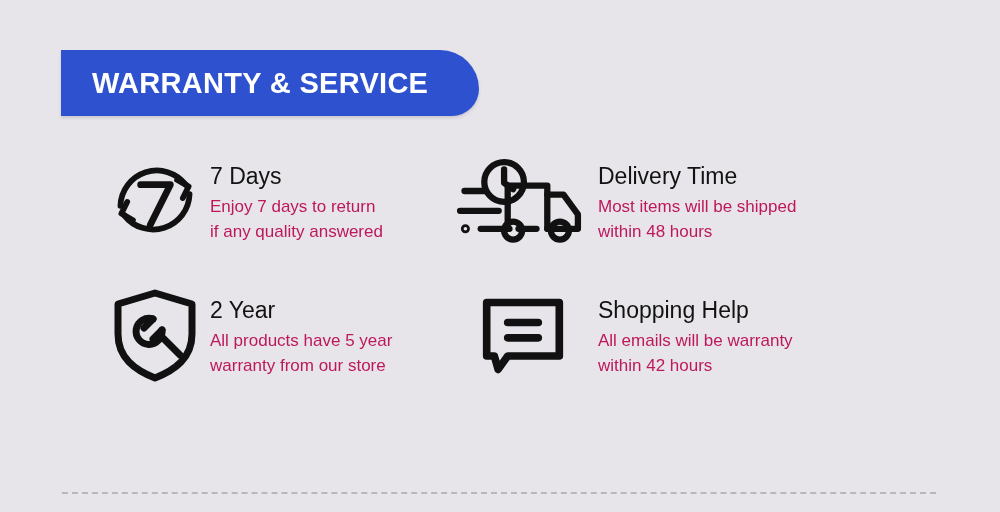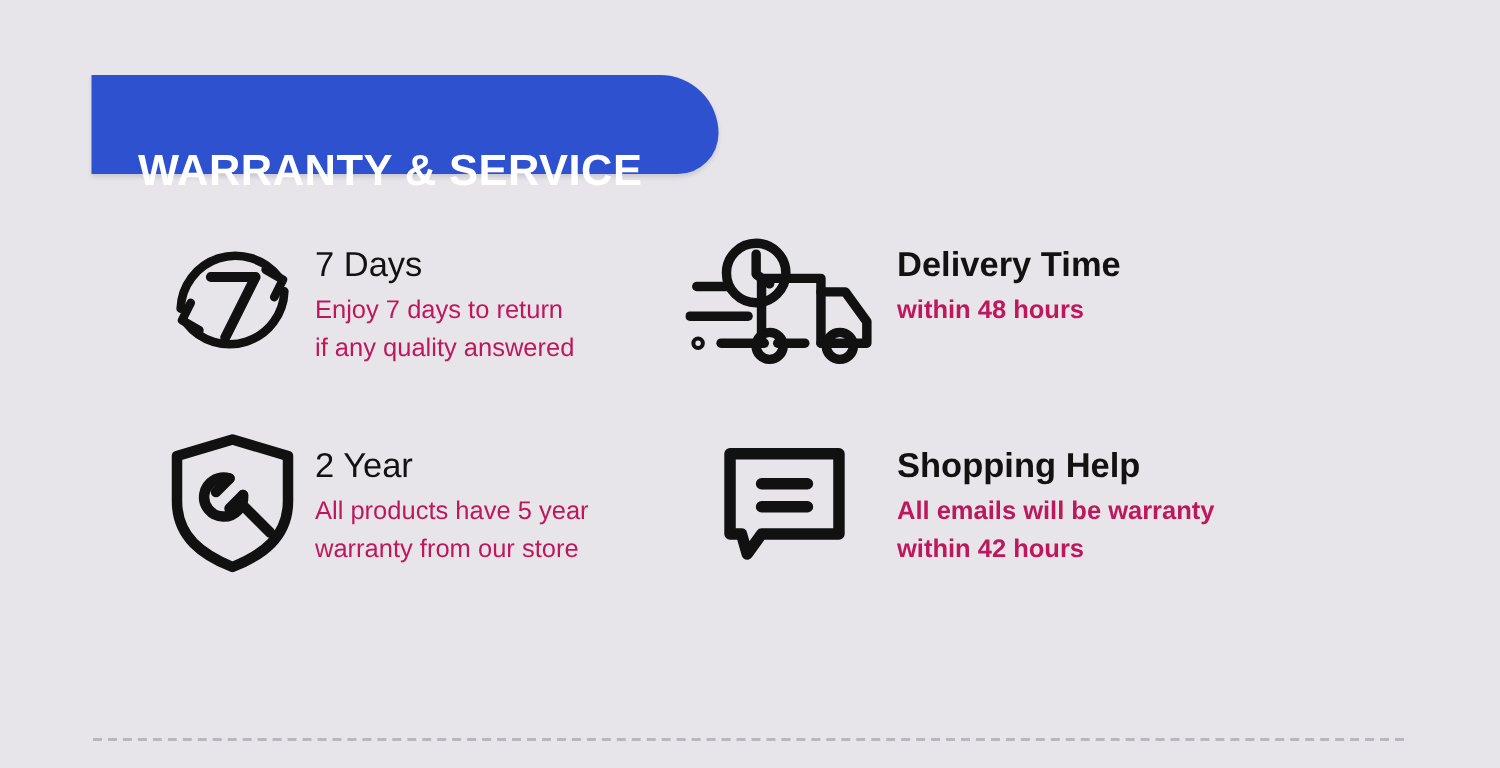--- a/index.html
+++ b/index.html
@@ -35,41 +35,40 @@
     left: 31px;
     top: 0;
     height: 66px;
     display: flex;
     align-items: center;
     color: #ffffff;
     font-size: 29px;
     font-weight: bold;
     letter-spacing: 0.3px;
     white-space: nowrap;
-    margin-top: 31px;
   }
 
   
   #features {
     position: absolute;
     left: 0;
     top: 150px;
     width: 1000px;
   }
   .feature-row {
     display: flex;
     width: 1000px;
   }
   .feature {
     display: flex;
     align-items: flex-start;
     box-sizing: border-box;
   }
   .feature.col-left  { width: 430px; padding-left: 100px; }
-  .feature.col-right { width: 520px; padding-left: 18px; font-weight: bold; }
+  .feature.col-right { width: 520px; padding-left: 18px; }
 
   .feature-icon {
     flex: 0 0 auto;
     width: 110px;
     height: 100px;
     display: flex;
     align-items: center;
     justify-content: center;
   }
   .feature-icon.truck-icon-box { width: 150px; }
@@ -161,20 +160,21 @@
 
             <path d="M52 16 L52 31 L62 38"></path>
           </g>
 
           <circle cx="62" cy="84" r="10" fill="none" stroke="#111111" stroke-width="7"></circle>
           <circle cx="114" cy="84" r="10" fill="none" stroke="#111111" stroke-width="7"></circle>
         </svg>
       </div>
       <div class="feature-text">
         <div class="feature-title">Delivery Time</div>
+        <div class="feature-desc">Most items will be shipped</div>
         <div class="feature-desc">within 48 hours</div>
       </div>
     </div>
   </div>
 
   <div class="feature-row row-2">
 
     <div class="feature col-left">
       <div class="feature-icon">
         <svg width="92" height="100" viewBox="0 0 92 100" aria-hidden="true">

